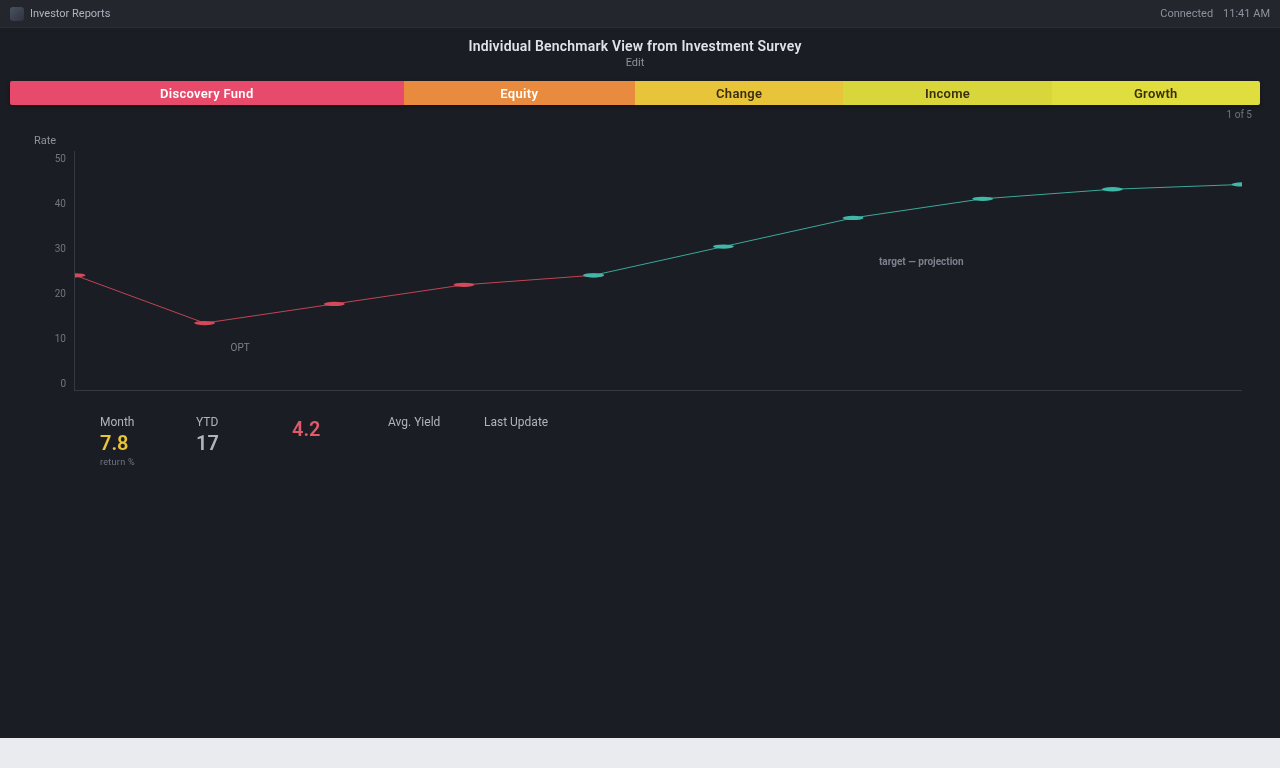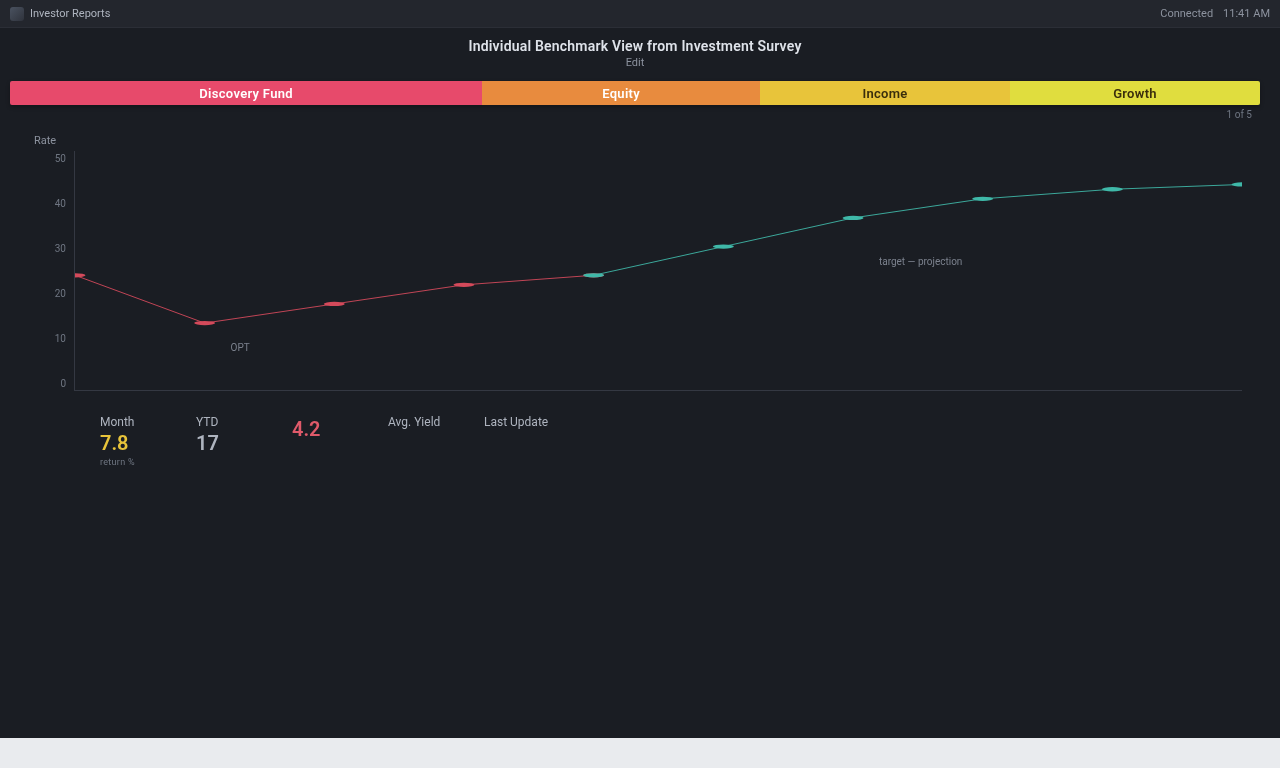--- a/index.html
+++ b/index.html
@@ -199,21 +199,22 @@
     <main class="main">
 
       <div class="header-row">
         <div class="page-title">Individual Benchmark View from Investment Survey</div>
         <div class="header-action">Edit</div>
       </div>
 
       <div class="tabs">
         <div class="tab t0">Discovery Fund</div>
         <div class="tab t1">Equity</div>
-        <div class="tab t2">Income</div>
+        <div class="tab t2">Change</div>
+        <div class="tab t3">Income</div>
         <div class="tab t4">Growth</div>
       </div>
 
       <div class="sub-row">
         <span>1 of 5</span>
       </div>
 
       <div class="chart-card">
         <div class="chart-title">Rate</div>
         <div class="chart-wrap">
@@ -234,21 +235,21 @@
                 <circle cx="33.33" cy="56.00" r="0.9" fill="#d44a5b"></circle>
                 <circle cx="44.44" cy="52.00" r="0.9" fill="#d44a5b"></circle>
                 <path d="M 44.44 52.00 L 55.56 40.00 L 66.67 28.00 L 77.78 20.00 L 88.89 16.00 L 100.00 14.00" fill="none" stroke="#3fb8a8" stroke-width="0.9" vector-effect="non-scaling-stroke"></path>
                 <circle cx="44.44" cy="52.00" r="0.9" fill="#3fb8a8"></circle>
                 <circle cx="55.56" cy="40.00" r="0.9" fill="#3fb8a8"></circle>
                 <circle cx="66.67" cy="28.00" r="0.9" fill="#3fb8a8"></circle>
                 <circle cx="77.78" cy="20.00" r="0.9" fill="#3fb8a8"></circle>
                 <circle cx="88.89" cy="16.00" r="0.9" fill="#3fb8a8"></circle>
                 <circle cx="100.00" cy="14.00" r="0.9" fill="#3fb8a8"></circle>
               </svg>
-            <div class="annotation" id="chart-annotation" style="left: 68.8889%; top: 44%;">target — projection</div>
+            <div class="annotation" id="chart-annotation" style="left: 68.8889%; top: 44%; font-weight: bold;">target — projection</div>
             <div class="xlabel-inner" id="chart-xlabel" style="left: 13.3333%; top: 80%;">OPT</div>
           </div>
         </div>
       </div>
 
       <div class="stats" id="stats-row">
           <div class="stat">
             <div class="s-top">
               <span>Month</span>
             </div>

